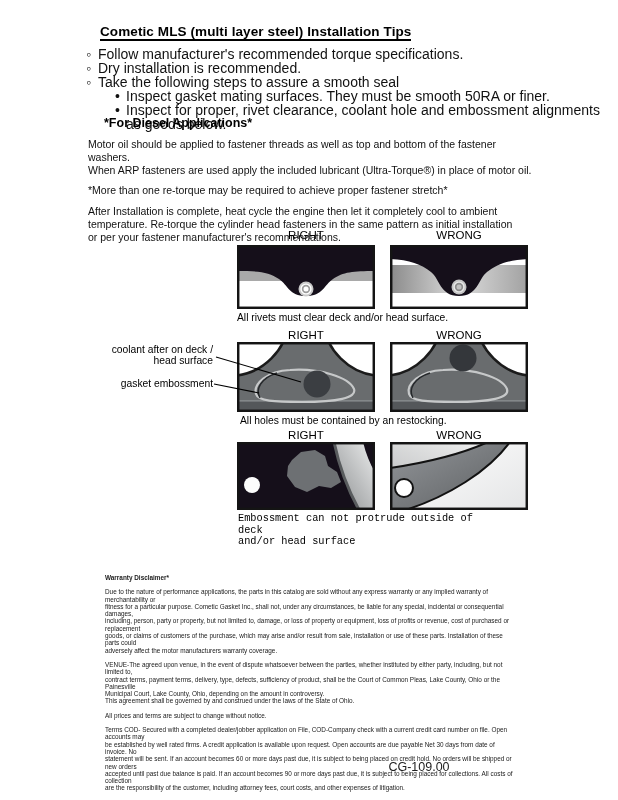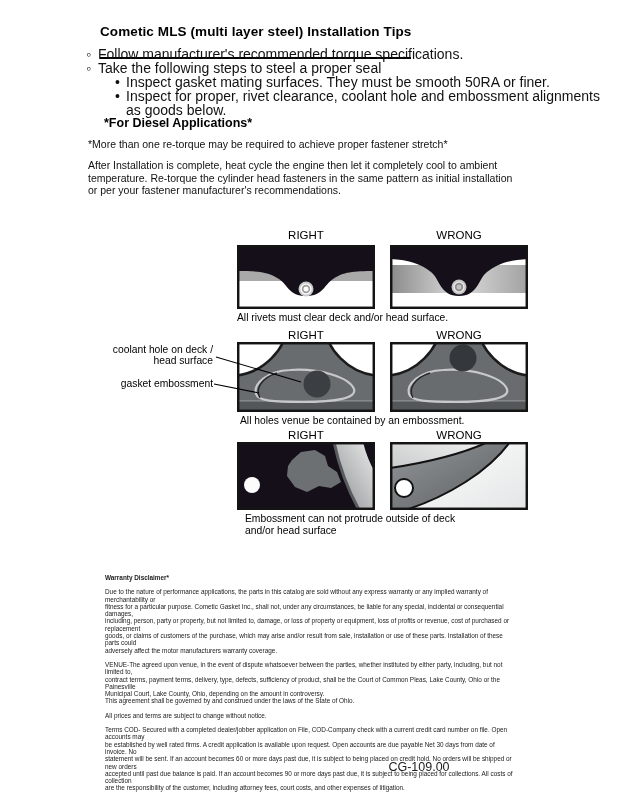--- a/index.html
+++ b/index.html
@@ -2,21 +2,21 @@
 <html><head>
 <meta charset="utf-8">
 <style>
   html,body { margin:0; padding:0; background:#ffffff; }
   .page {
     position:relative; width:618px; height:800px; background:#ffffff;
     font-family:"Liberation Sans", sans-serif; color:#111; overflow:hidden;
   }
   .title {
     position:absolute; left:100px; top:24px; font-size:13.5px; font-weight:bold;
-    border-bottom:2px solid #000; padding-bottom:18px; letter-spacing:0.1px; color:#000;
+    border-bottom:2px solid #000; padding-bottom:0; letter-spacing:0.1px; color:#000;
   }
   .tips { position:absolute; left:88px; top:47px; font-size:14px; line-height:14px; }
   .tip { position:relative; padding-left:10px; }
   .tip::before { content:"◦"; position:absolute; left:-2px; top:0; }
   .tip-sub { position:relative; margin-left:28px; padding-left:10px; }
   .tip-sub::before { content:"•"; position:absolute; left:-1px; top:0; }
 
   .diesel { position:absolute; left:88px; top:116px; width:445px; }
   .diesel-h { font-size:12.5px; font-weight:bold; margin:0 0 8px 16px; color:#000; }
   .diesel p { font-size:10.5px; line-height:12.8px; margin:0 0 8px 0; white-space:pre-line; }
@@ -36,27 +36,30 @@
 </style>
 </head>
 <body>
 
 <div class="page">
 
   <div class="title">Cometic MLS (multi layer steel) Installation Tips</div>
 
   <div class="tips">
     <div class="tip">Follow manufacturer's recommended torque specifications.</div>
-    <div class="tip">Take the following steps to steel a proper seal</div>
+    <div class="tip">Dry installation is recommended.</div>
+    <div class="tip">Take the following steps to assure a smooth seal</div>
     <div class="tip-sub">Inspect gasket mating surfaces.  They must be smooth 50RA or finer.</div>
     <div class="tip-sub">Inspect for proper, rivet clearance, coolant hole and embossment alignments as goods below.</div>
   </div>
 
   <div class="diesel">
     <div class="diesel-h">*For Diesel Applications*</div>
+    <p>Motor oil should be applied to fastener threads as well as top and bottom of the fastener washers.
+When ARP fasteners are used apply the included lubricant (Ultra-Torque®) in place of motor oil.</p>
     <p>*More than one re-torque may be required to achieve proper fastener stretch*</p>
     <p>After Installation is complete, heat cycle the engine then let it completely cool to ambient
 temperature. Re-torque the cylinder head fasteners in the same pattern as initial installation
 or per your fastener manufacturer's recommendations.</p>
   </div>
 
   <div class="dg-label" style="left:237px; top:229px;">RIGHT</div>
   <div class="dg-label" style="left:390px; top:229px;">WRONG</div>
 
   <div class="dg-box" style="left:237px; top:245px;">
@@ -93,21 +96,21 @@
         <circle cx="69" cy="42" r="2.5" fill="#c0c0c0"></circle>
       </g>
       <rect x="1.2" y="1.2" width="135.6" height="61.6" fill="none" stroke="#141414" stroke-width="2.5"></rect>
     </svg>
   </div>
   <div class="dg-caption" style="left:237px; top:312px;">All rivets must clear deck and/or head surface.</div>
 
   <div class="dg-label" style="left:237px; top:329px;">RIGHT</div>
   <div class="dg-label" style="left:390px; top:329px;">WRONG</div>
 
-  <div class="side-label" style="top:344px;">coolant hole on
+  <div class="side-label" style="top:344px;">coolant after on
 deck / head surface</div>
   <div class="side-label" style="top:378px;">gasket embossment</div>
 
   <div class="dg-box" style="left:237px; top:342px;">
     <svg viewBox="0 0 138 70" width="138" height="70">
       <rect width="138" height="70" fill="#696c6e"></rect>
       <circle cx="-8" cy="-26" r="60" fill="#ffffff" stroke="#1b1b1b" stroke-width="2.5"></circle>
       <circle cx="146" cy="-26" r="60" fill="#ffffff" stroke="#1b1b1b" stroke-width="2.5"></circle>
       <rect x="2" y="59" width="134" height="9" fill="#54575a"></rect>
       <rect x="2" y="58.3" width="134" height="1.2" fill="#8f9395"></rect>
@@ -123,21 +126,21 @@
       <circle cx="-8" cy="-26" r="60" fill="#ffffff" stroke="#1b1b1b" stroke-width="2.5"></circle>
       <circle cx="146" cy="-26" r="60" fill="#ffffff" stroke="#1b1b1b" stroke-width="2.5"></circle>
       <rect x="2" y="59" width="134" height="9" fill="#54575a"></rect>
       <rect x="2" y="58.3" width="134" height="1.2" fill="#8f9395"></rect>
       <path d="M19,52 C16,42 30,29 53,28 C82,26 112,35 117,47 C120,56 100,60 65,60 C37,60 21,59 19,52 Z" fill="none" stroke="#c6c8c9" stroke-width="2.2"></path>
       <path d="M23,56 C18,47 24,36 40,31" fill="none" stroke="#26292c" stroke-width="1.4"></path>
       <circle cx="73" cy="16" r="13.5" fill="#34373b"></circle>
       <rect x="1.2" y="1.2" width="135.6" height="67.6" fill="none" stroke="#141414" stroke-width="2.5"></rect>
     </svg>
   </div>
-  <div class="dg-caption" style="left:240px; top:415px;">All holes venue be contained by an embossment.</div>
+  <div class="dg-caption" style="left:240px; top:415px;">All holes must be contained by an restocking.</div>
 
   <svg class="leader-overlay" width="618" height="800" viewBox="0 0 618 800">
     <line x1="216" y1="357" x2="301" y2="382" stroke="#000" stroke-width="1.1"></line>
     <line x1="214" y1="384" x2="259" y2="393" stroke="#000" stroke-width="1.1"></line>
   </svg>
 
   <div class="dg-label" style="left:237px; top:429px;">RIGHT</div>
   <div class="dg-label" style="left:390px; top:429px;">WRONG</div>
 
   <div class="dg-box" style="left:237px; top:442px;">
@@ -174,21 +177,21 @@
       </defs>
       <rect width="138" height="68" fill="url(#w3bg)"></rect>
       <path d="M0,26 C40,20 76,10 98,0 L120,0 C98,30 58,54 16,68 L0,68 Z" fill="url(#w3band)"></path>
       <path d="M120,0 L138,0 L138,68 L16,68 C58,54 98,30 120,0 Z" fill="url(#w3white)"></path>
       <path d="M0,26 C40,20 76,10 98,0" fill="none" stroke="#121212" stroke-width="2"></path>
       <path d="M120,0 C98,30 58,54 16,68" fill="none" stroke="#121212" stroke-width="2"></path>
       <circle cx="14" cy="46" r="9" fill="#ffffff" stroke="#121212" stroke-width="2"></circle>
       <rect x="1.2" y="1.2" width="135.6" height="65.6" fill="none" stroke="#141414" stroke-width="2.5"></rect>
     </svg>
   </div>
-  <div class="dg-caption" style="left:245px; top:513px; width:260px;">Embossment can not protrude outside of deck
+  <div class="dg-caption" style="left:238px; top:513px; width:260px;font-family:Liberation Mono, monospace;">Embossment can not protrude outside of deck
 and/or head surface</div>
 
   <div class="legal">
     <p class="lg-h">Warranty Disclaimer*</p>
     <p>Due to the nature of performance applications, the parts in this catalog are sold without any express warranty or any implied warranty of merchantability or
 fitness for a particular purpose.  Cometic Gasket Inc., shall not, under any circumstances, be liable for any special, incidental or consequential damages,
 including, person, party or property, but not limited to, damage, or loss of property or equipment, loss of profits or revenue, cost of purchased or replacement
 goods, or claims of customers of the purchase, which may arise and/or result from sale, installation or use of these parts.  Installation of these parts could
 adversely affect the motor manufacturers warranty coverage.</p>
     <p class="tight">VENUE-The agreed upon venue, in the event of dispute whatsoever between the parties, whether instituted by either party, including, but not limited to,

